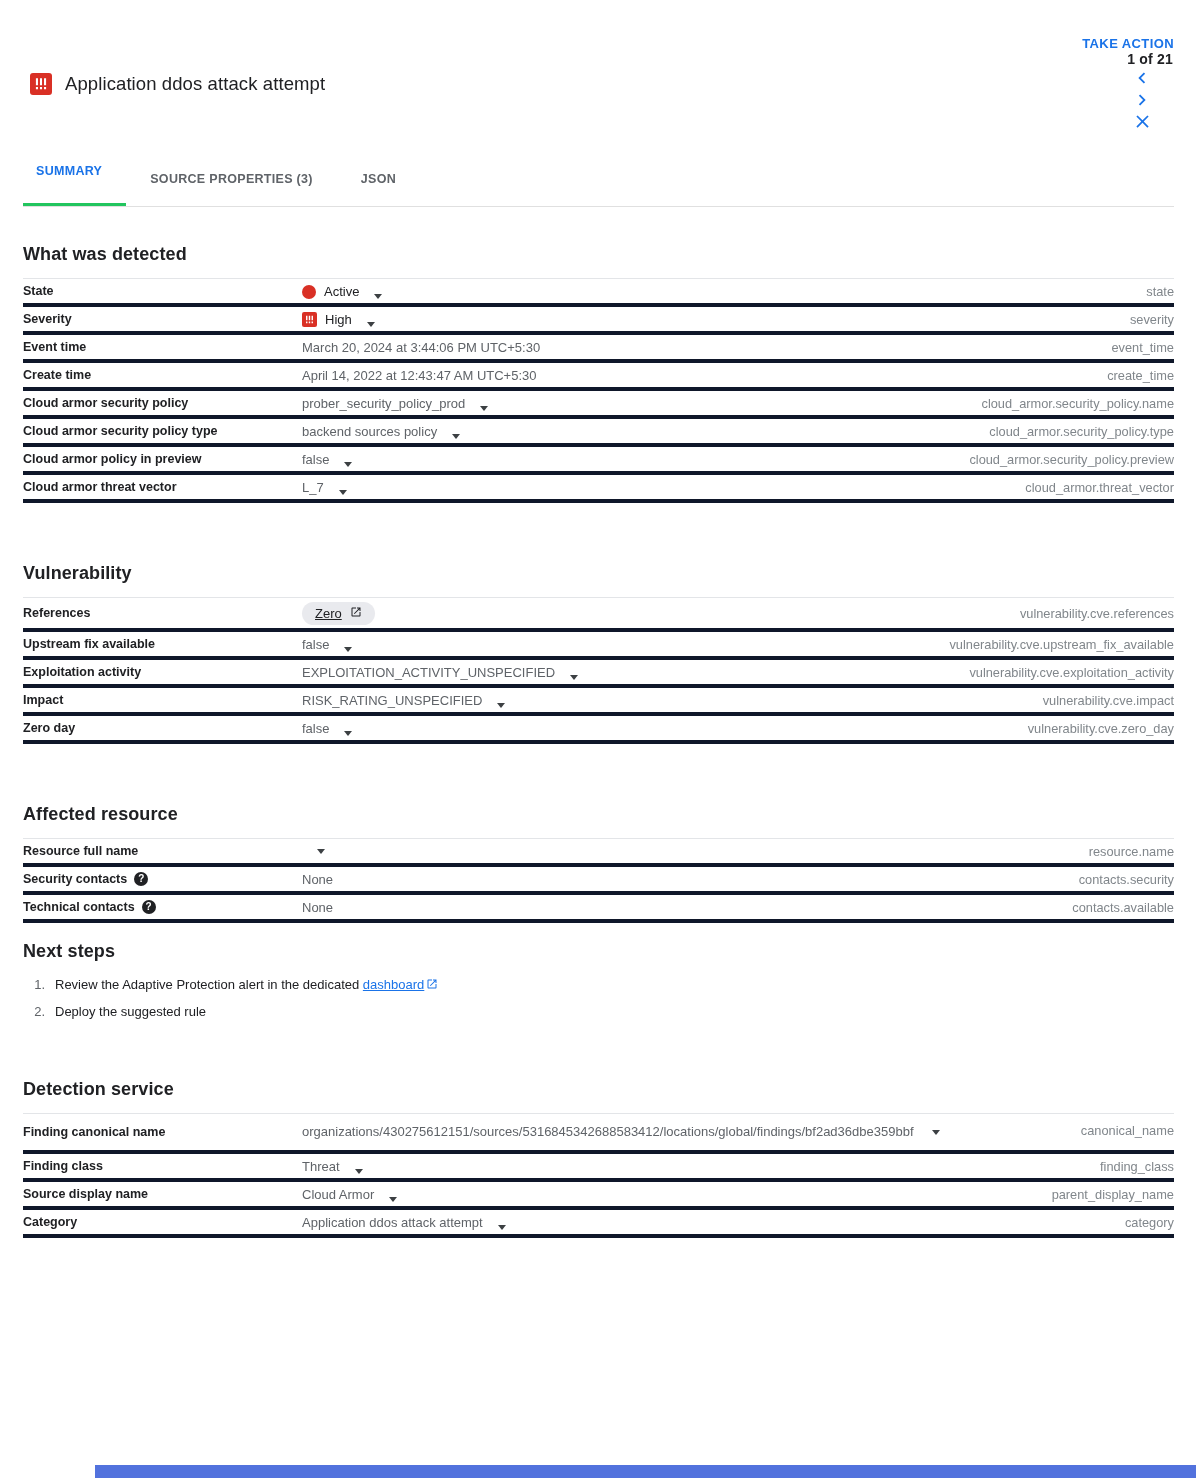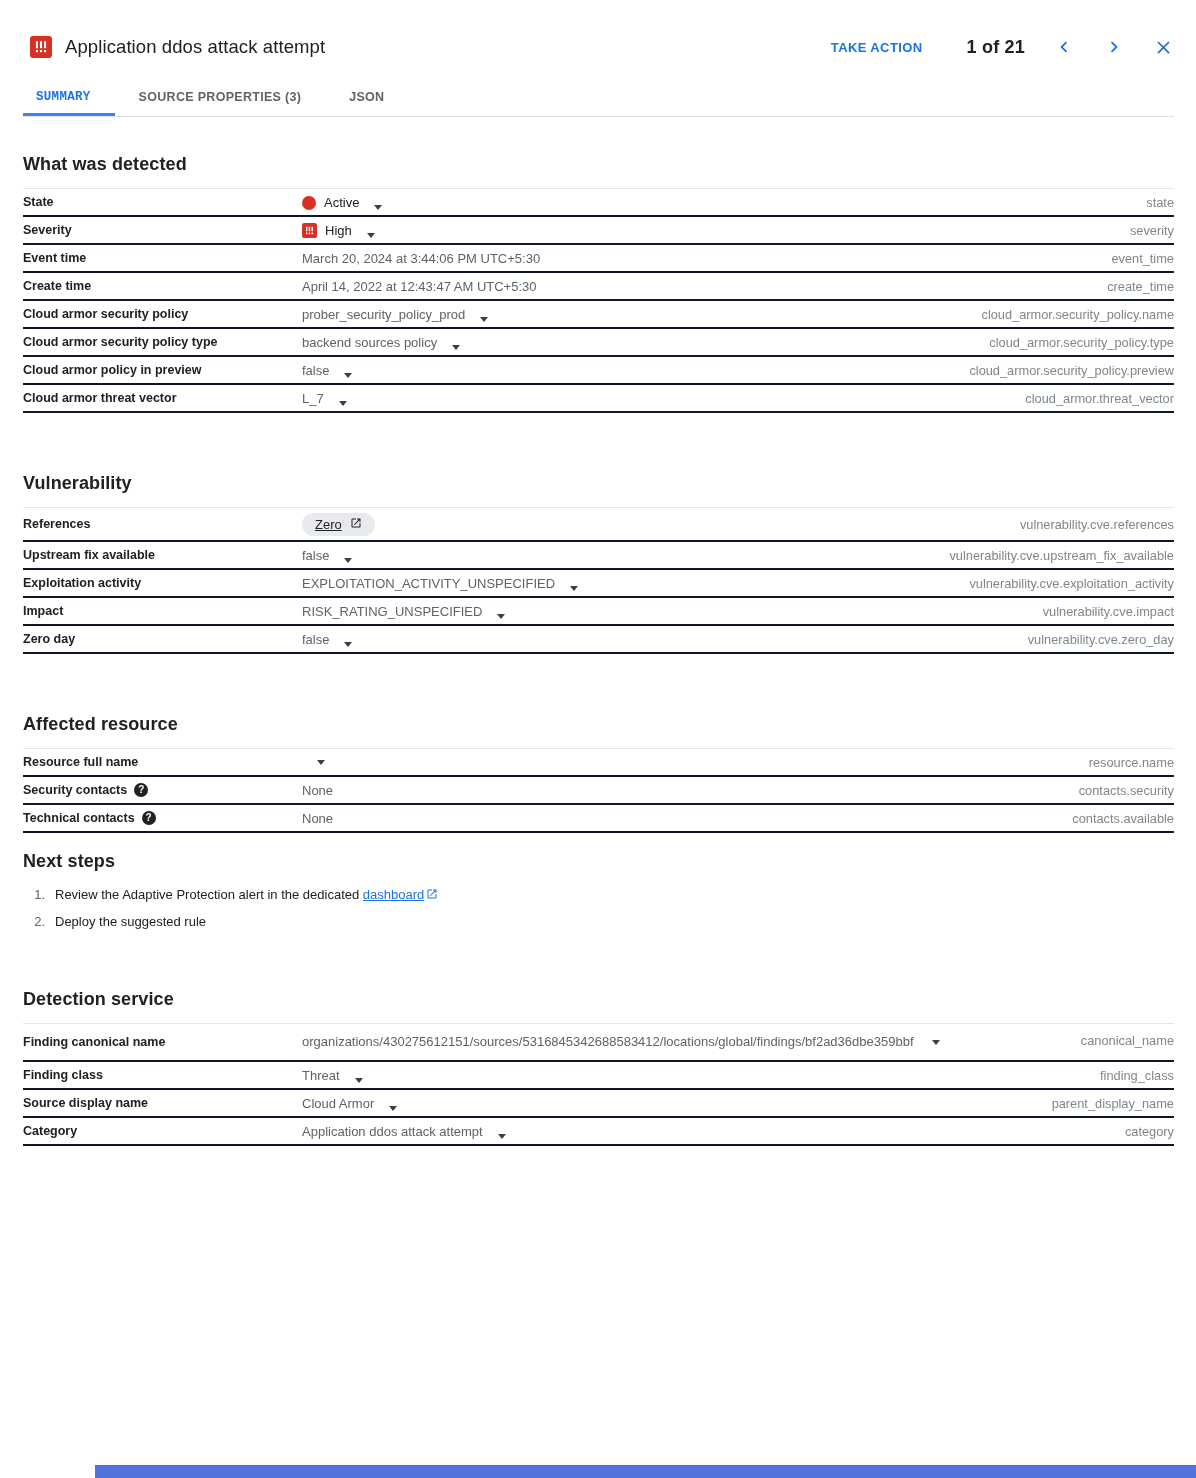--- a/index.html
+++ b/index.html
@@ -8,38 +8,38 @@
     width:1196px; height:1478px; position:relative;
     font-family:"Liberation Sans","DejaVu Sans",sans-serif;
     color:#202124; overflow:hidden;
   }
   .page { padding:0 22px 0 23px; }
 
   
   .header { display:flex; align-items:center; padding:36px 0 0 7px; }
   .finding-icon { width:22px; height:22px; flex:none; }
   .header-title { font-size:18.5px; color:#202124; margin-left:13px; font-weight:400; letter-spacing:.1px; }
-  .header-right { margin-left:auto; display:flex; align-items:center; }
+  .header-right { margin-left:auto; display:flex; align-items:center;flex-direction:column; }
   .take-action { color:#1a73e8; font-size:13px; font-weight:700; letter-spacing:.4px; cursor:pointer; background:none; border:none; font-family:inherit; }
-  .pagination { font-size:18px; font-weight:700; color:#202124; margin-left:44px; letter-spacing:.2px; }
+  .pagination { font-size:14px; font-weight:700; color:#202124; margin-left:44px; letter-spacing:.2px; }
   .icon-btn { background:none; border:none; cursor:pointer; padding:0; margin-left:28px; display:flex; align-items:center; }
   .icon-btn svg { display:block; }
 
   
   .tabbar { display:flex; margin-top:23px; border-bottom:1px solid #e0e0e0; }
   .tab { font-size:12.5px; font-weight:700; letter-spacing:.3px; color:#5f6368; padding:9px 24px 12px; cursor:pointer; background:none; border:none; font-family:inherit; }
-  .tab.active { color:#1a73e8; border-bottom:3px solid #3b82f6; padding-bottom:9px;font-family:Liberation Mono, monospace; }
+  .tab.active { color:#1a73e8; border-bottom:3px solid #22c55e; padding-bottom:25px; }
   .tab:first-child { padding-left:13px; }
 
   
   h2.section-title { font-size:18px; font-weight:700; letter-spacing:.1px; color:#202124; }
   .sec-detected { margin-top:37px; }
   .sec-gap { margin-top:60px; }
   .rows { margin-top:13px; border-top:1px solid #e3e5e8; }
-  .row { display:flex; align-items:center; min-height:28px; border-bottom:2px solid #0f172a; }
+  .row { display:flex; align-items:center; min-height:28px; border-bottom:4px solid #0f172a; }
   .cell-label { width:279px; flex:none; font-size:12.5px; font-weight:700; color:#202124; display:flex; align-items:center; }
   .cell-value { flex:1 1 auto; display:flex; align-items:flex-end; font-size:13px; color:#5f6368; min-width:0; }
   .cell-value.block { display:block; padding:7px 0; line-height:22px; }
   .val-dark { color:#202124; }
   .cell-key { flex:none; margin-left:auto; font-size:12.8px; color:#80868b; text-align:right; padding-left:16px; white-space:nowrap; }
   .caret { width:0; height:0; border-left:4.5px solid transparent; border-right:4.5px solid transparent; border-top:5px solid #3c4043; margin-left:15px; display:inline-block; cursor:pointer; }
   .caret.inline { vertical-align:middle; }
   .state-dot { width:14px; height:14px; border-radius:50%; background:#d93025; margin-right:8px; flex:none; }
   .sev-icon { width:15px; height:15px; margin-right:8px; flex:none; }
   .help-icon { width:14px; height:14px; border-radius:50%; background:#202124; color:#fff; font-size:10px; font-weight:700; line-height:14px; text-align:center; margin-left:7px; flex:none; }

